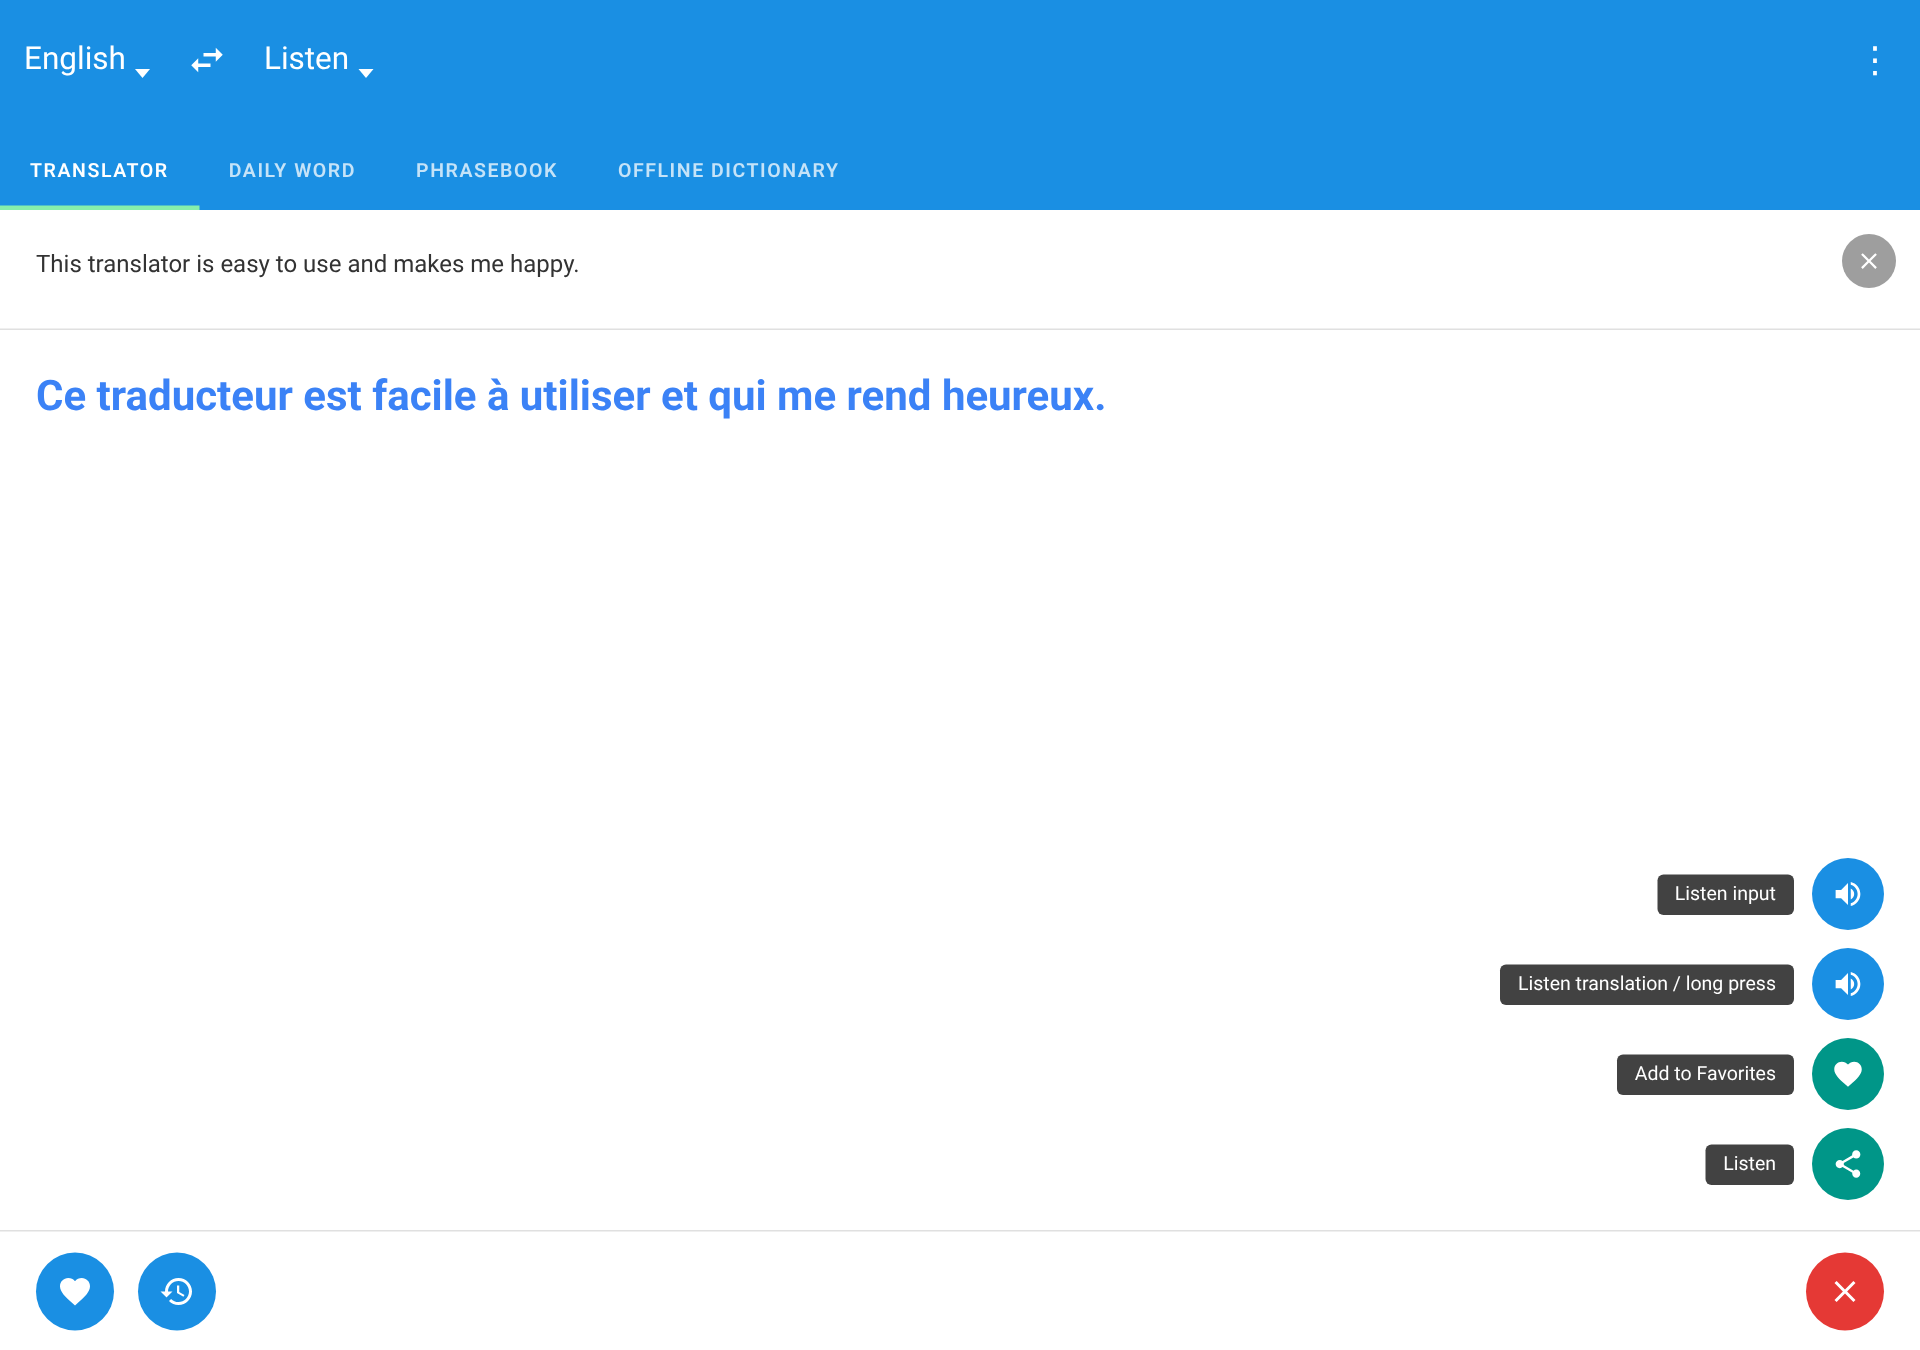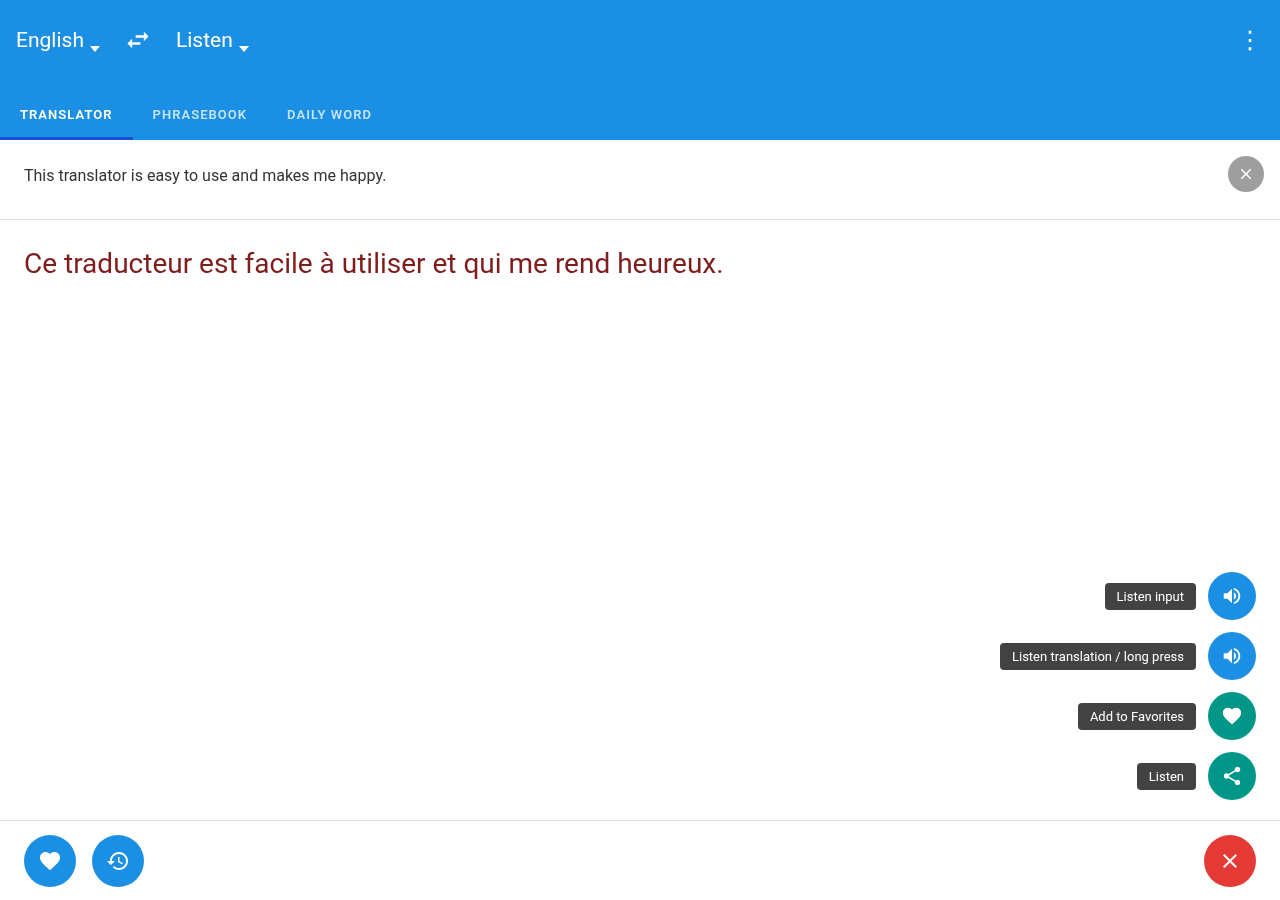--- a/index.html
+++ b/index.html
@@ -73,21 +73,21 @@
       padding: 0 20px;
       height: 48px;
       display: flex;
       align-items: center;
       cursor: pointer;
       border-bottom: 3px solid transparent;
       text-transform: uppercase;
     }
     .tab.active {
       color: white;
-      border-bottom: 3px solid #1d4ed8;
+      border-bottom: 3px solid #86efac;
     }
 
     
     .main {
       background: white;
       position: relative;
       min-height: 760px;
     }
 
     
@@ -122,23 +122,23 @@
       line-height: 1;
     }
 
     
     .translation-area {
       padding: 24px 24px 8px 24px;
       min-height: 200px;
     }
     .translation-text {
       font-size: 28px;
-      color: #7f1d1d;
+      color: #3b82f6;
       line-height: 1.4;
-      font-weight: 400;
+      font-weight: 700;
     }
 
     
     .action-buttons {
       position: absolute;
       right: 24px;
       bottom: 100px;
       display: flex;
       flex-direction: column;
       gap: 12px;
@@ -235,24 +235,27 @@
     <button class="more-btn">
       <span>⋮</span>
     </button>
   </div>
 
   <div class="tabs">
     <div class="tab active">
       <span>TRANSLATOR</span>
     </div>
     <div class="tab">
+      <span>DAILY WORD</span>
+    </div>
+    <div class="tab">
       <span>PHRASEBOOK</span>
     </div>
     <div class="tab">
-      <span>DAILY WORD</span>
+      <span>OFFLINE DICTIONARY</span>
     </div>
   </div>
 </div>
 
 <div class="main">
   <div class="input-area">
     <div class="input-text">This translator is easy to use and makes me happy.</div>
     <button class="clear-btn">
       <span class="clear-btn-x">
         <svg width="18" height="18" viewBox="0 0 24 24" fill="white">

